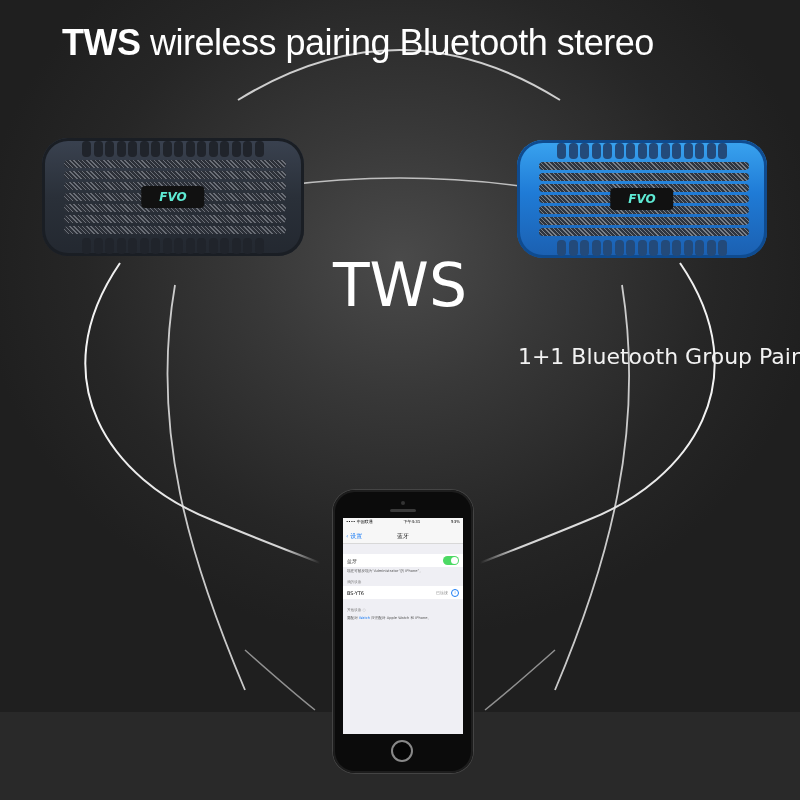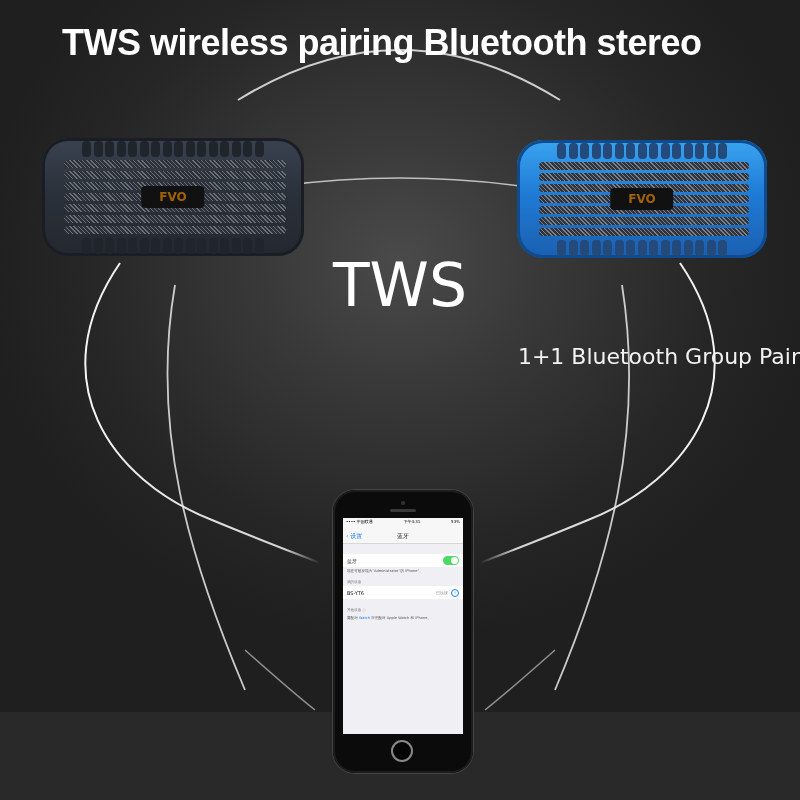--- a/index.html
+++ b/index.html
@@ -16,21 +16,21 @@
     position: absolute; left: 0; top: 712px; width: 800px; height: 88px;
     background: #292929;
   }
   svg.arcs { position: absolute; left: 0; top: 0; width: 800px; height: 800px; }
   .headline {
     position: absolute; left: 62px; top: 22px; color: #ffffff;
     font-size: 36px; letter-spacing: -0.5px; white-space: nowrap;
     font-family: "Liberation Sans", sans-serif;
   }
   .headline b { font-weight: bold; }
-  .headline span.rest { font-weight: bold; }
+  .headline span.rest { font-weight: normal; }
   .tws-big {
     position: absolute; left: 0; width: 800px; top: 250px; text-align: center;
     color: #ffffff; font-size: 60px; font-weight: normal;
     font-family: "DejaVu Sans", sans-serif;
   }
   .subtitle {
     position: absolute; left: 0; width: 800px; top: 344px; text-align: right;
     color: #f2f2f2; font-size: 22px; font-family: "DejaVu Sans", sans-serif;
   }
 
@@ -51,21 +51,21 @@
   .speaker.right .grille .row {
     background: repeating-linear-gradient(45deg,#7a8088 0 1px,#2e3540 1px 3px);
   }
   .ribs { position: absolute; left: 40px; right: 40px; height: 16px; display: flex; justify-content: space-between; }
   .ribs.top { top: 3px; }
   .ribs.bottom { bottom: 2px; }
   .ribs i { display: block; width: 9px; height: 16px; border-radius: 4px; background: #20242b; }
   .speaker.right .ribs i { background: #234a7a; }
   .logo-badge {
     position: absolute; left: 50%; top: 50%; transform: translate(-50%,-50%);
-    background: #111; color: #a16207; font-weight: bold; 
+    background: #111; color: #5eead4; font-weight: bold; font-style: italic;
     font-size: 12px; padding: 4px 18px; border-radius: 4px;
     font-family: "DejaVu Sans", sans-serif;
   }
 
   
   .phone {
     position: absolute; left: 333px; top: 490px; width: 140px; height: 283px;
     background: #0b0b0b; border-radius: 22px;
     box-shadow: 0 0 0 1px #444, inset 0 0 0 2px #1d1d1d;
   }

